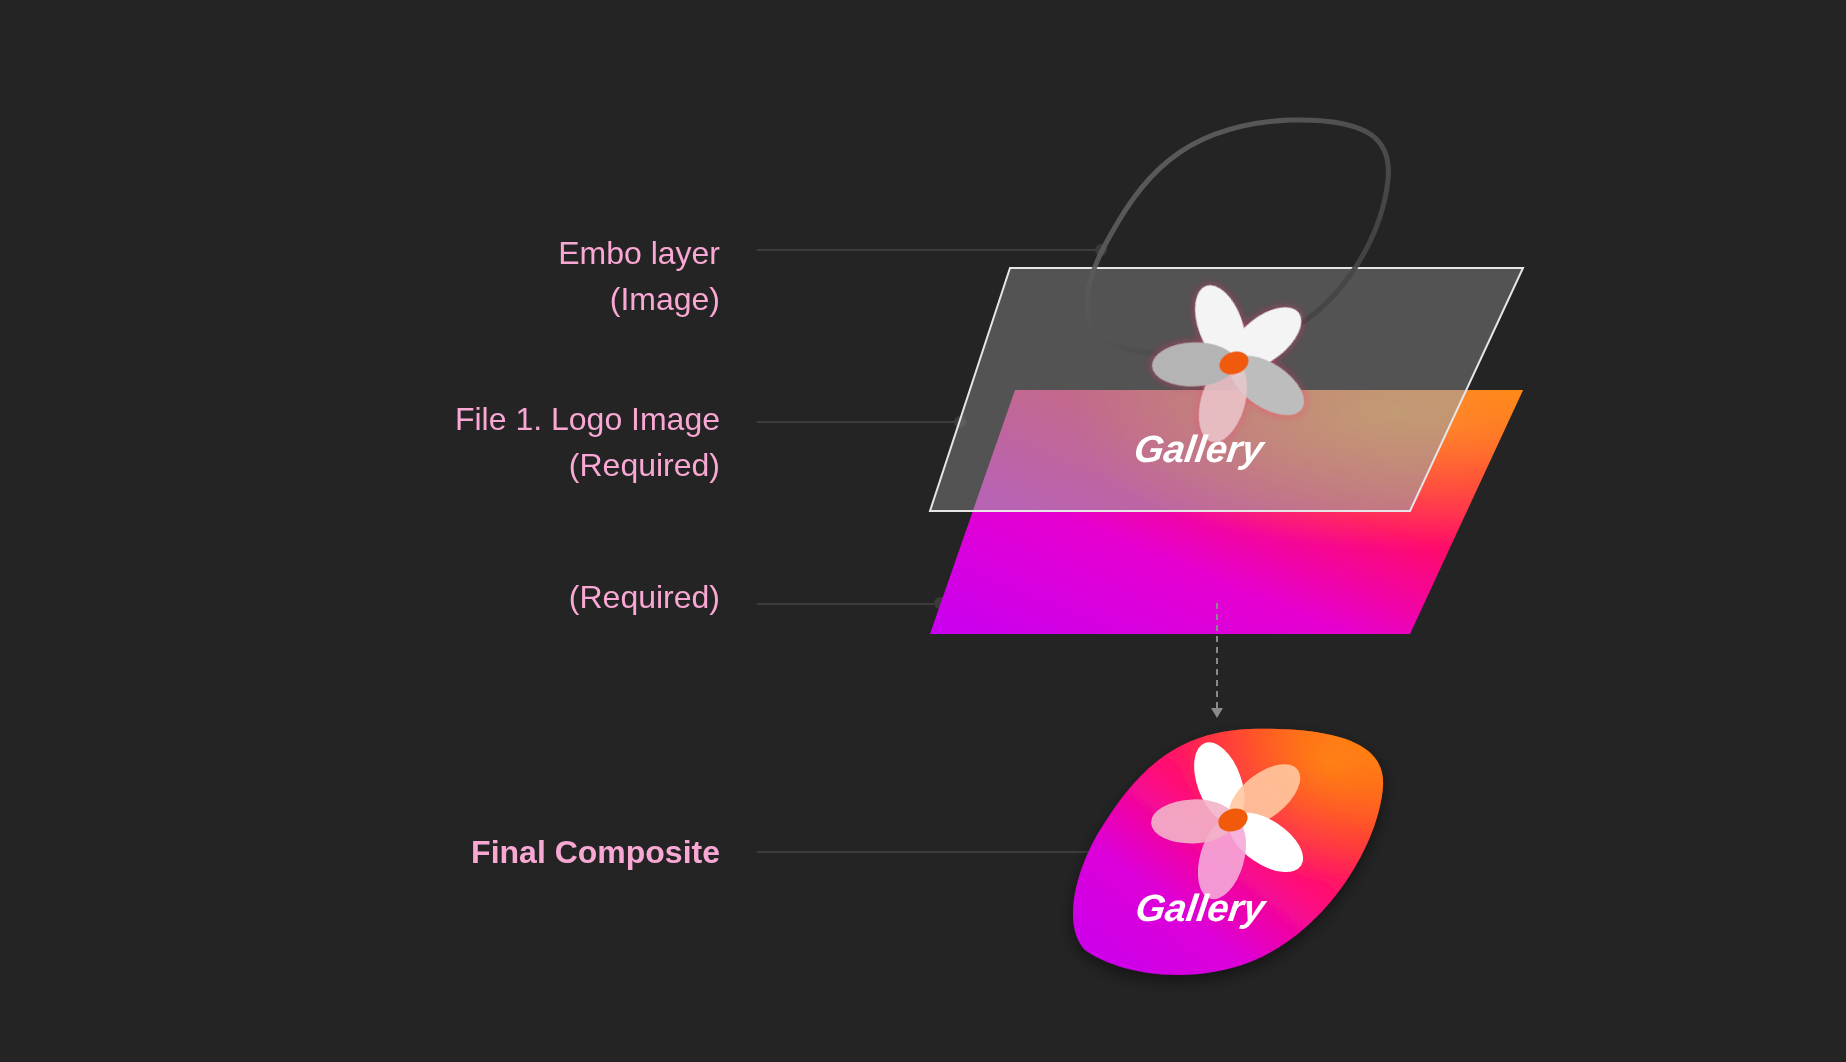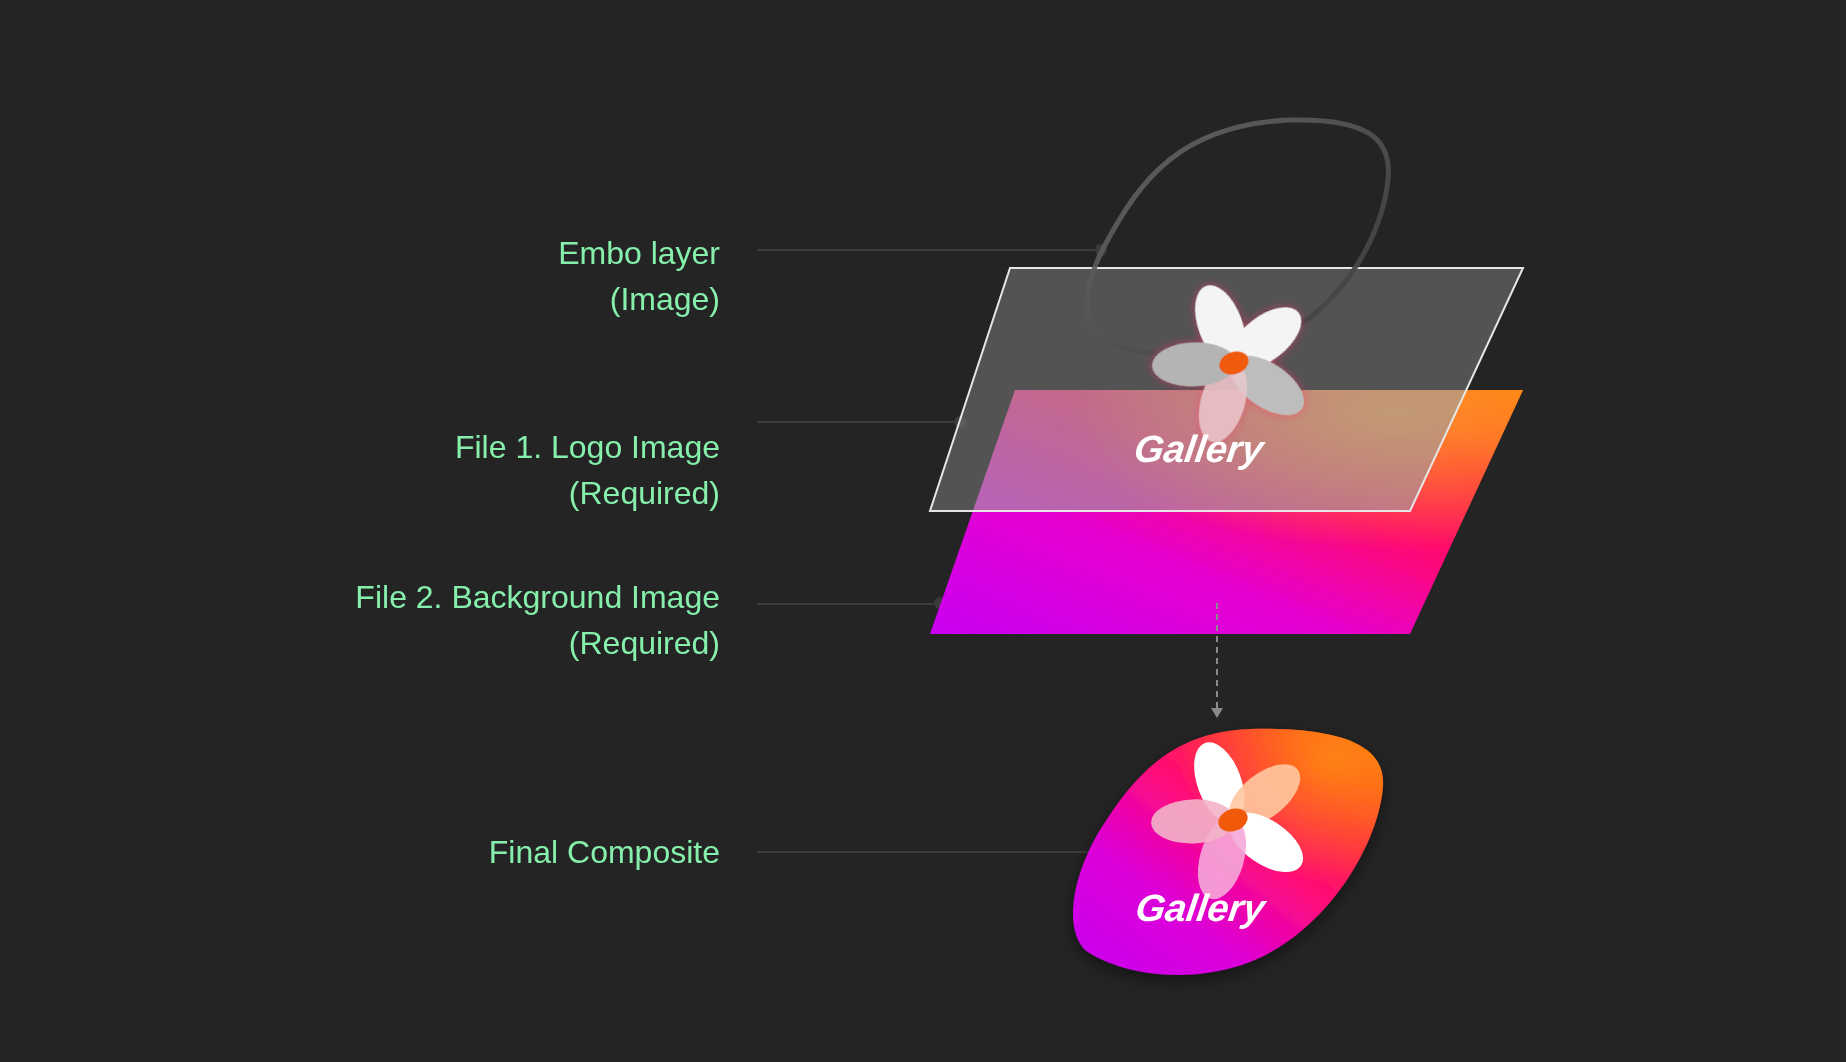--- a/index.html
+++ b/index.html
@@ -6,21 +6,21 @@
   body {
     width: 1846px; height: 1062px; overflow: hidden;
     background: #242424;
     font-family: "Liberation Sans", "DejaVu Sans", sans-serif;
     position: relative;
   }
   .label {
     position: absolute;
     right: 1126px; 
     text-align: right;
-    color: #86efac;
+    color: #f9a8d4;
     font-size: 32px;
     line-height: 46px;
     white-space: nowrap;
   }
   .label span { display: block; }
   .leader {
     position: absolute;
     height: 2px;
     background: #3c3c3c;
   }
@@ -37,29 +37,28 @@
     fill: #ffffff;
   }
 </style>
 </head>
 <body>
 
 <div class="label" style="top:230px;">
   <span>Embo layer</span>
   <span>(Image)</span>
 </div>
-<div class="label" style="top:424px;">
+<div class="label" style="top:396px;">
   <span>File 1. Logo Image</span>
   <span>(Required)</span>
 </div>
 <div class="label" style="top:574px;">
-  <span>File 2. Background Image</span>
   <span>(Required)</span>
 </div>
-<div class="label" style="top:829px;">
+<div class="label" style="top:829px;font-weight:bold;">
   <span>Final Composite</span>
 </div>
 
 <div class="leader" style="left:757px; top:249px; width:340px;"></div>
 <div class="leader-dot" style="left:1095px; top:244px;"></div>
 
 <div class="leader" style="left:757px; top:421px; width:210px;"></div>
 <div class="leader-dot" style="left:954px; top:416px;"></div>
 
 <div class="leader" style="left:757px; top:603px; width:185px;"></div>

